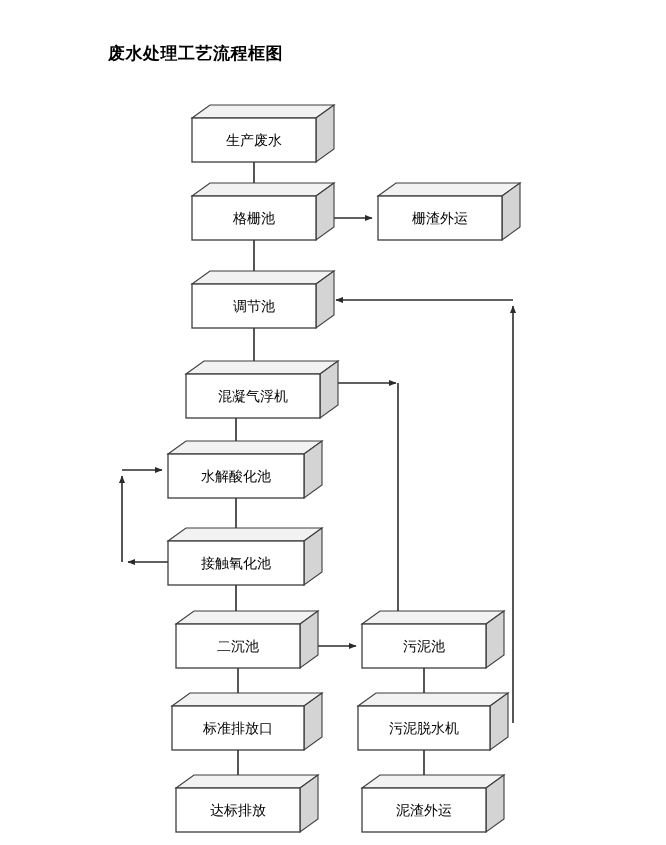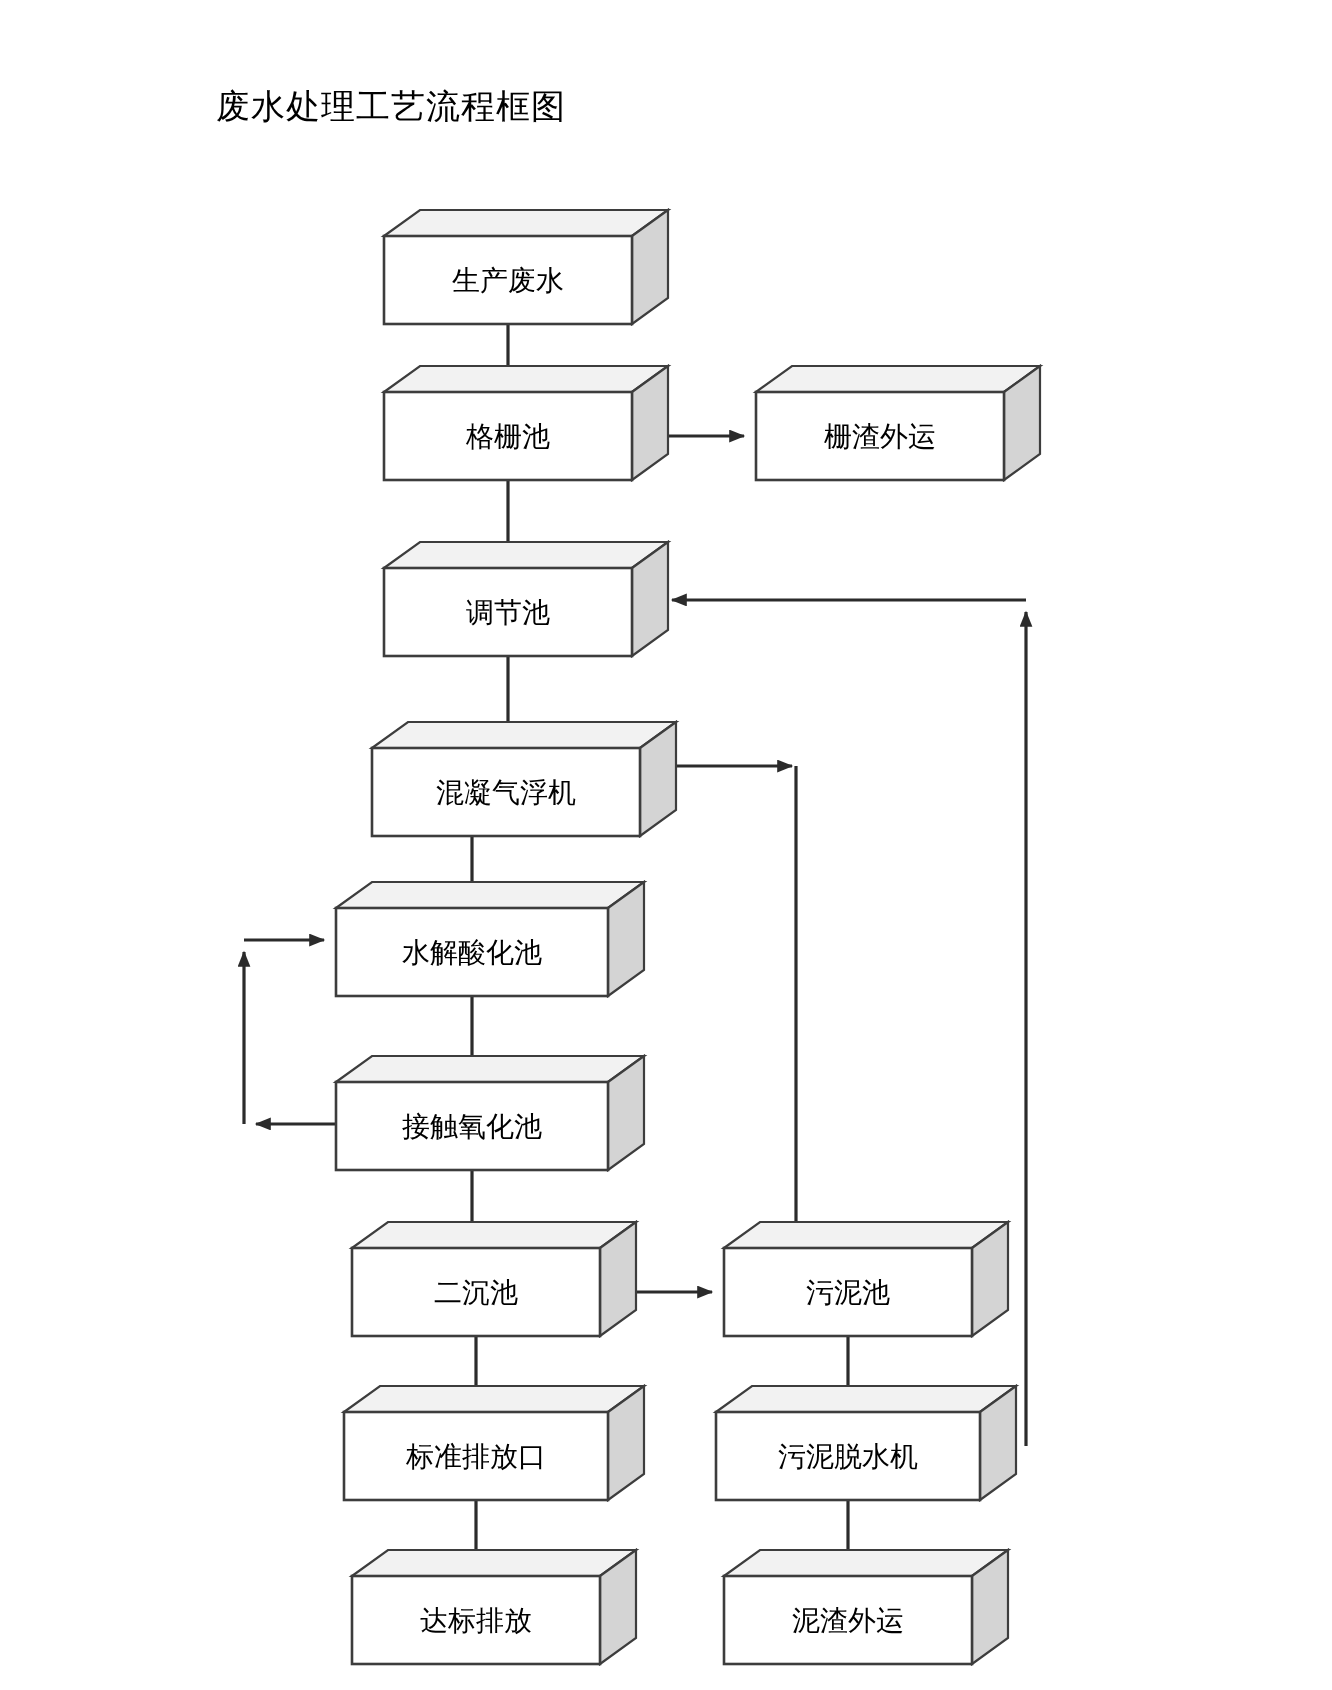--- a/index.html
+++ b/index.html
@@ -12,21 +12,21 @@
     height: 845px;
     position: relative;
     font-family: "DejaVu Sans", "Liberation Sans", sans-serif;
     overflow: hidden;
   }
   #page-title {
     position: absolute;
     left: 108px;
     top: 42px;
     font-size: 17px;
-    font-weight: normal;
+    font-weight: bold;
     letter-spacing: 0.5px;
     color: #000000;
     white-space: nowrap;
   }
   #flow-canvas {
     position: absolute;
     left: 0;
     top: 0;
     width: 666px;
     height: 845px;

